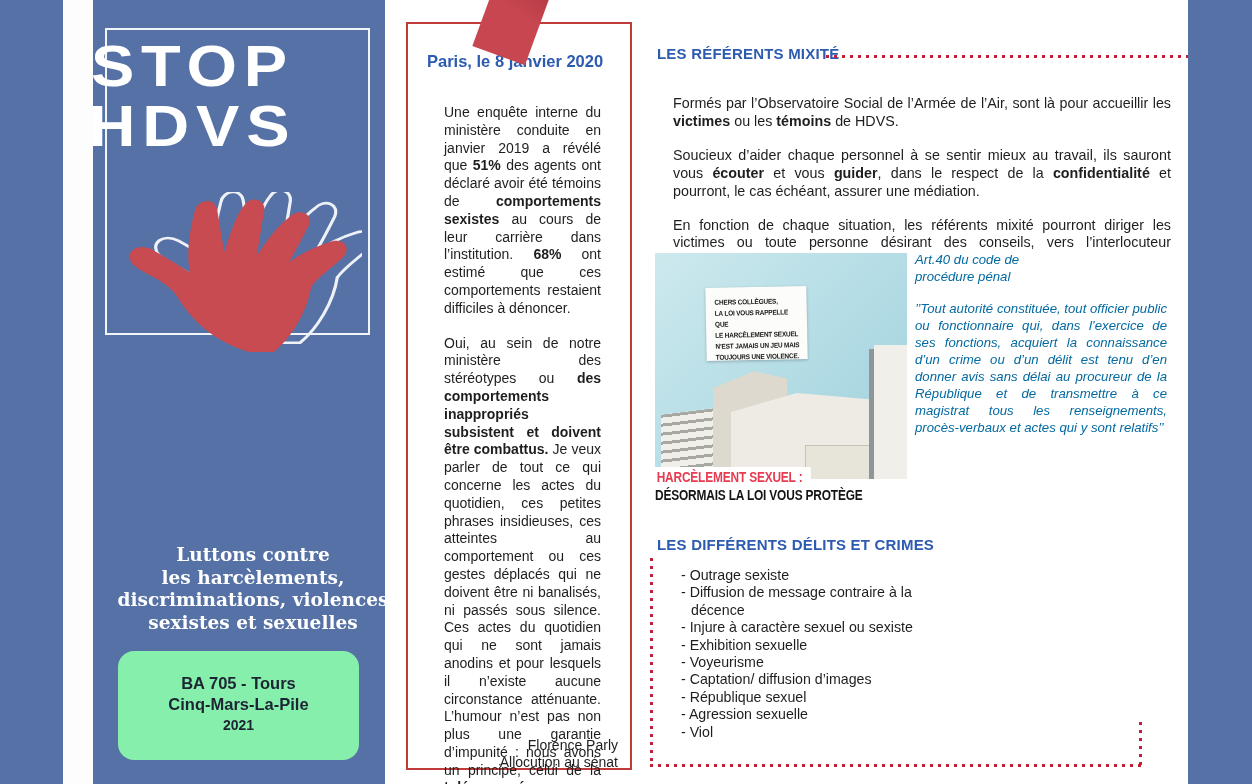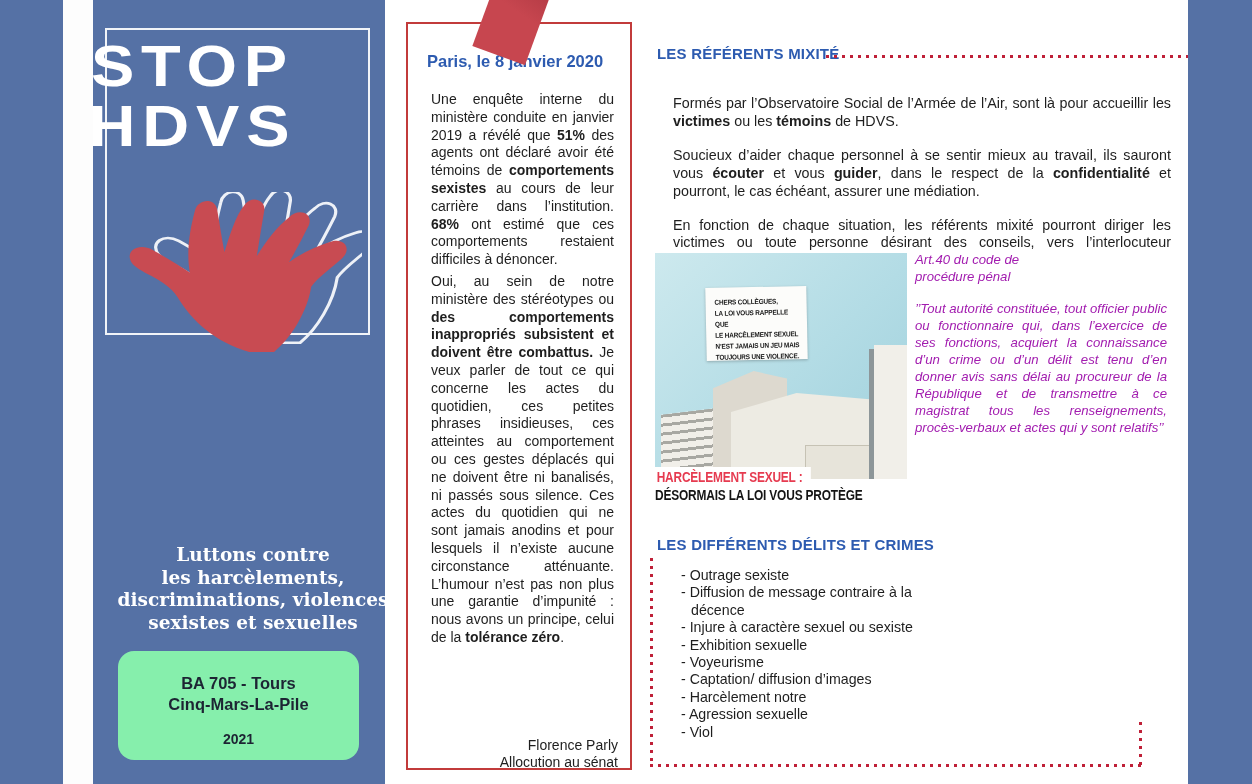--- a/index.html
+++ b/index.html
@@ -21,27 +21,27 @@
   .tagline{
     position:absolute;left:108px;top:544px;width:290px;text-align:center;color:#fff;
     font-family:"DejaVu Serif",serif;font-weight:bold;font-size:18.5px;line-height:22.5px;
     white-space:pre-line;
   }
   .unit-box{
     position:absolute;left:118px;top:651px;width:241px;height:109px;background:#86efac;
     border-radius:16px;text-align:center;color:#1d2433;
   }
   .unit-name{margin-top:22px;font-weight:bold;font-size:16.5px;line-height:20.5px;white-space:pre-line;}
-  .unit-year{margin-top:17px;font-weight:bold;font-size:14px;}
+  .unit-year{margin-top:3px;font-weight:bold;font-size:14px;}
   
   .letter-box{position:absolute;left:406px;top:22px;width:222px;height:744px;border:2px solid var(--border_red);background:#fff;}
   .tape{position:absolute;left:484px;top:-20px;width:56px;height:78px;background:linear-gradient(195deg,#b23a44 0%,var(--tape_red) 40%);transform:rotate(20deg);z-index:5;}
   .dateline{position:absolute;left:427px;top:52px;width:192px;color:var(--accent_blue);font-weight:bold;font-size:16.5px;}
   .letter-body{position:absolute;left:427px;top:87px;width:191px;color:var(--ink);font-size:14px;line-height:17.8px;text-align:justify;}
-  .letter-body p{margin:4px;}
+  .letter-body p{margin:17px;}
   .signature{position:absolute;left:427px;top:717px;width:191px;text-align:right;color:var(--ink);font-size:14px;line-height:17px;margin-top:20px;}
   
   .sec-heading{position:absolute;color:var(--accent_blue);font-weight:bold;font-size:15px;letter-spacing:.2px;}
   .dots-h{position:absolute;height:3px;background:repeating-linear-gradient(90deg,var(--dot_red) 0 3px,transparent 3px 8px);}
   .dots-v{position:absolute;width:3px;background:repeating-linear-gradient(180deg,var(--dot_red) 0 3px,transparent 3px 8px);}
   .referents-text{position:absolute;left:657px;top:79px;width:530px;color:var(--ink);font-size:14.3px;line-height:17.9px;text-align:justify;}
   .referents-text p{margin:16px;}
   .b{font-weight:bold;}
   
   .photo{position:absolute;left:655px;top:253px;width:252px;height:226px;background:linear-gradient(135deg,#cde9ee 0%,#b3dce5 55%,#9fd0dc 100%);overflow:hidden;}
@@ -58,21 +58,21 @@
   .copier-front{position:absolute;left:76px;top:140px;width:156px;height:86px;background:#edebe3;clip-path:polygon(0 22%,42% 0,100% 9%,100% 100%,0 100%);}
   .copier-drawer{position:absolute;left:150px;top:192px;width:80px;height:34px;background:#e7e4da;border:1px solid #c6c2b4;}
   .machine-gap{position:absolute;left:214px;top:96px;width:5px;height:130px;background:#8d9699;}
   .machine-right{position:absolute;left:219px;top:92px;width:33px;height:134px;background:#f1efe9;}
   .photo-caption{position:absolute;left:655px;top:467px;z-index:4;}
   .cap1{display:inline-block;background:#fff;padding:2px 10px 2px 2px;color:var(--caption_red);
         font-weight:bold;font-size:14.5px;letter-spacing:-.2px;transform:scaleX(.82);transform-origin:left;}
   .cap2{display:block;margin-top:0;color:#141414;font-weight:bold;font-size:14.5px;letter-spacing:-.2px;
         transform:scaleX(.82);transform-origin:left;}
   
-  .art40{position:absolute;left:915px;top:251px;width:252px;color:#a21caf;font-style:italic;font-size:13.2px;line-height:17px;}
+  .art40{position:absolute;left:915px;top:251px;width:252px;color:#0369a1;font-style:italic;font-size:13.2px;line-height:17px;}
   .art40-title{white-space:pre-line;margin-bottom:15px;}
   .art40-quote{text-align:justify;}
   
   .offences-list{position:absolute;left:681px;top:567px;width:238px;color:var(--ink);font-size:14.2px;line-height:17.4px;}
   .offence-item{padding-left:10px;text-indent:-10px;}
   
   .pinkbox{
     position:absolute;left:943px;top:475px;width:223px;height:248px;background:var(--pink);
     box-sizing:border-box;padding:11px 0 0 13px;font-weight:bold;font-size:22.5px;
     line-height:25.3px;letter-spacing:-.3px;color:#131313;
@@ -172,21 +172,21 @@
   <div class="dots-v" style="left:650px;top:558px;height:208px;"></div>
   <div class="dots-h" style="left:650px;top:764px;width:492px;"></div>
   <div class="dots-v" style="left:1139px;top:722px;height:43px;"></div>
   <div class="offences-list">
       <div class="offence-item">- Outrage sexiste</div>
       <div class="offence-item">- Diffusion de message contraire à la décence</div>
       <div class="offence-item">- Injure à caractère sexuel ou sexiste</div>
       <div class="offence-item">- Exhibition sexuelle</div>
       <div class="offence-item">- Voyeurisme</div>
       <div class="offence-item">- Captation/ diffusion d’images</div>
-      <div class="offence-item">- Harcèlement notre</div>
+      <div class="offence-item">- République sexuel</div>
       <div class="offence-item">- Agression sexuelle</div>
       <div class="offence-item">- Viol</div>
     </div>
 
 
   <div class="blue-band"></div>
 
 </div>
 
 </body></html>

